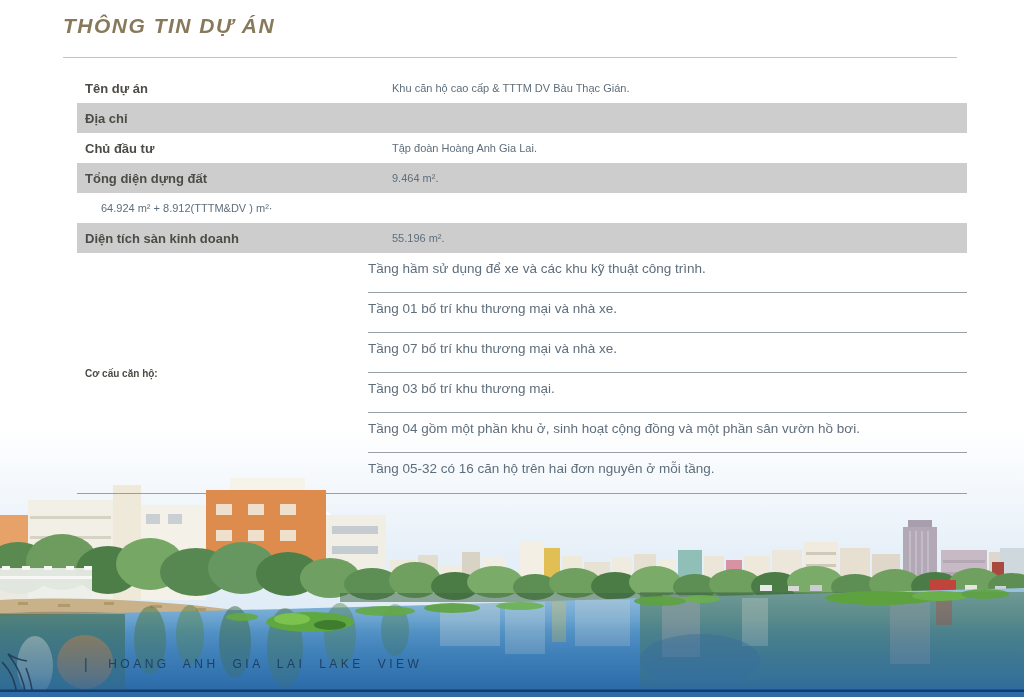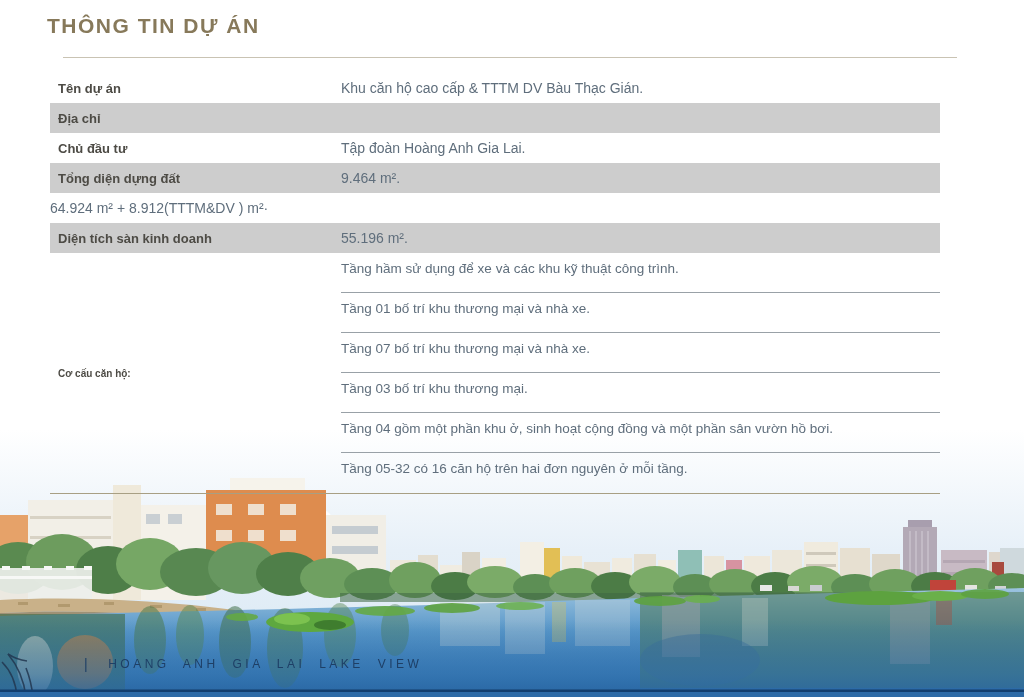--- a/index.html
+++ b/index.html
@@ -1,39 +1,40 @@
 <!DOCTYPE html>
 <html style="--c-title: #87795a; --c-title_rule: #c9c3b3; --c-label: #4d4b45; --c-value: #5f6e7c; --c-row_shade: #cdcdcd; --c-divider: #99a1a7; --c-section_rule: #a89f83; --c-caption: #1e3f66;"><head>
 <meta charset="utf-8">
 <style>
   html,body{margin:0;padding:0;}
   body{
     width:1024px;height:697px;position:relative;overflow:hidden;background:#ffffff;
     font-family:"Liberation Sans","DejaVu Sans",sans-serif;
   }
   .page-title{
-    position:absolute;left:47px;top:14px;
+    position:absolute;left:63px;top:14px;
     font-size:21px;font-weight:700;letter-spacing:1.5px;
     color:var(--c-title,#87795a);
+    font-style:italic;
   }
   .title-rule{
     position:absolute;left:63px;top:57px;width:894px;height:1px;
     background:var(--c-title_rule,#c9c3b3);
   }
   .info-table{
-    position:absolute;left:50px;top:73px;width:890px;
+    position:absolute;left:77px;top:73px;width:890px;
   }
   .row{display:flex;align-items:center;height:30px;}
   .row.shaded{background:var(--c-row_shade,#cdcdcd);}
   .row-label{
     width:291px;box-sizing:border-box;padding-left:8px;flex:0 0 291px;
     font-size:13px;font-weight:700;color:var(--c-label,#4d4b45);
   }
   .row-value{
-    font-size:14px;color:var(--c-value,#5f6e7c);white-space:nowrap;
+    font-size:11px;color:var(--c-value,#5f6e7c);white-space:nowrap;margin-left:24px;
   }
   .section{
     display:flex;border-bottom:1px solid var(--c-section_rule,#a89f83);
   }
   .section-label{
     width:291px;flex:0 0 291px;box-sizing:border-box;padding-left:8px;
     display:flex;align-items:center;
     font-size:10px;font-weight:700;color:var(--c-label,#4d4b45);
   }
   .section-items{flex:1;}

